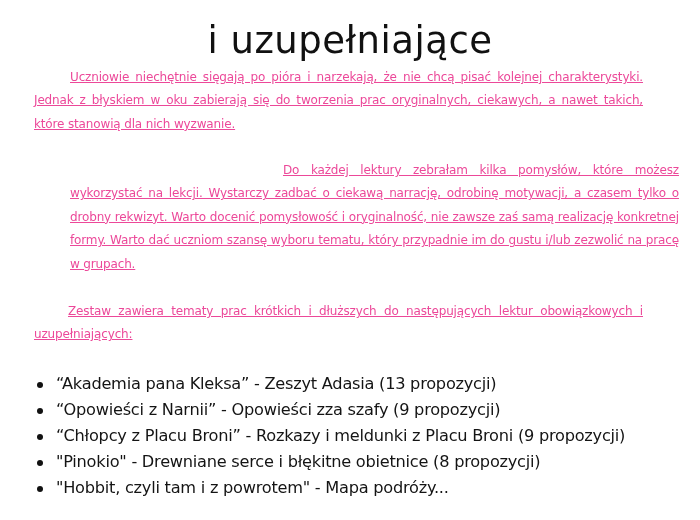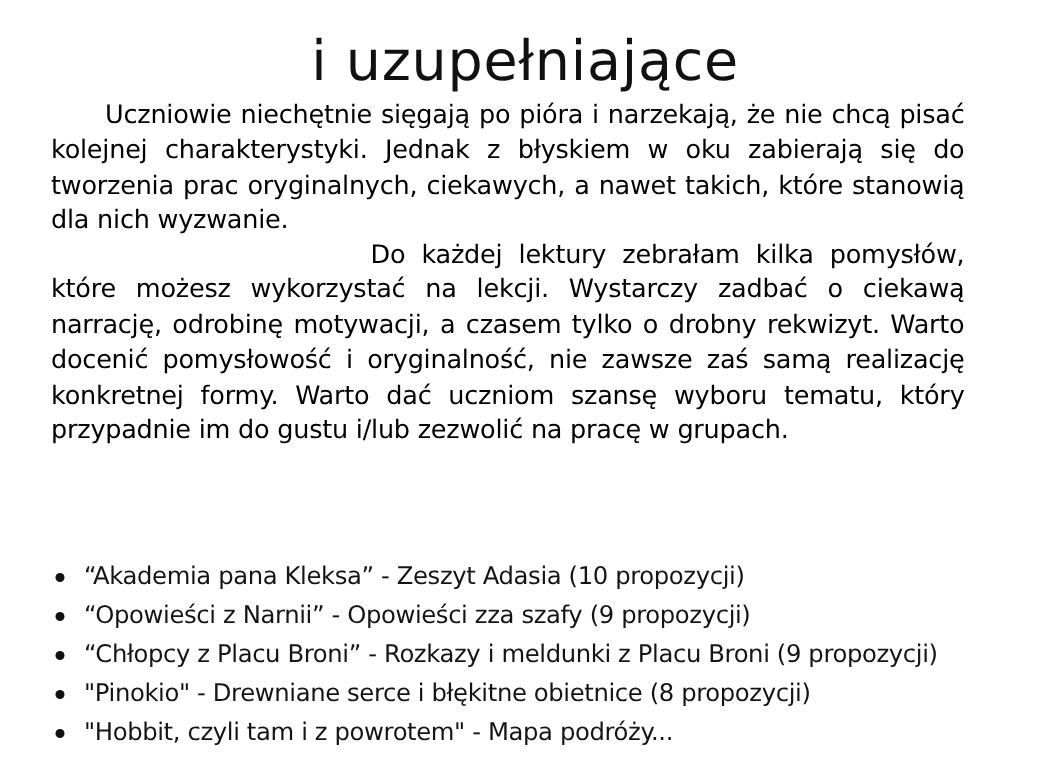--- a/index.html
+++ b/index.html
@@ -32,28 +32,29 @@
       font-size: 37px;
       line-height: 52px;
       letter-spacing: 0.5px;
       color: #111;
       font-weight: normal;
     }
     .body-text {
       position: absolute;
       left: 34px;
       width: 609px;
-      font-size: 17px;
+      font-size: 12px;
       line-height: 23.4px;
       text-align: justify;
-      color: #000000;
+      color: #ec4899;
       letter-spacing: -0.15px;
+      text-decoration: underline;
     }
     .p1 { top: 66px; }
-    .p2 { top: 159px; }
+    .p2 { top: 159px; margin-left: 36px; }
     .p3 { top: 300px; }
     .p1 .indent { display: inline-block; width: 36px; }
     .p2 .indent { display: inline-block; width: 213px; }
     .p3 .indent { display: inline-block; width: 34px; }
     .body-text p {
       margin: 0;
       text-align: justify;
       text-align-last: left;
     }
     .list {
@@ -96,25 +97,28 @@
   <h1 class="title">i uzupełniające</h1>
 
   <div class="body-text p1">
     <p><span class="indent"></span><span>Uczniowie niechętnie sięgają po pióra i narzekają, że nie chcą pisać kolejnej charakterystyki. Jednak z błyskiem w oku zabierają się do tworzenia prac oryginalnych, ciekawych, a nawet takich, które stanowią dla nich wyzwanie.</span></p>
   </div>
 
   <div class="body-text p2">
     <p><span class="indent"></span><span>Do każdej lektury zebrałam kilka pomysłów, które możesz wykorzystać na lekcji. Wystarczy zadbać o ciekawą narrację, odrobinę motywacji, a czasem tylko o drobny rekwizyt. Warto docenić pomysłowość i oryginalność, nie zawsze zaś samą realizację konkretnej formy. Warto dać uczniom szansę wyboru tematu, który przypadnie im do gustu i/lub zezwolić na pracę w grupach.</span></p>
   </div>
 
+  <div class="body-text p3">
+    <p><span class="indent"></span><span>Zestaw zawiera tematy prac krótkich i dłuższych do następujących lektur obowiązkowych i uzupełniających:</span></p>
+  </div>
 
   <ul class="list">
     <li>
       <span class="bullet"></span>
-      <span>“Akademia pana Kleksa” - Zeszyt Adasia (10 propozycji)</span>
+      <span>“Akademia pana Kleksa” - Zeszyt Adasia (13 propozycji)</span>
     </li>
     <li>
       <span class="bullet"></span>
       <span>“Opowieści z Narnii” - Opowieści zza szafy (9 propozycji)</span>
     </li>
     <li>
       <span class="bullet"></span>
       <span>“Chłopcy z Placu Broni”  - Rozkazy i meldunki z Placu Broni (9 propozycji)</span>
     </li>
     <li>

